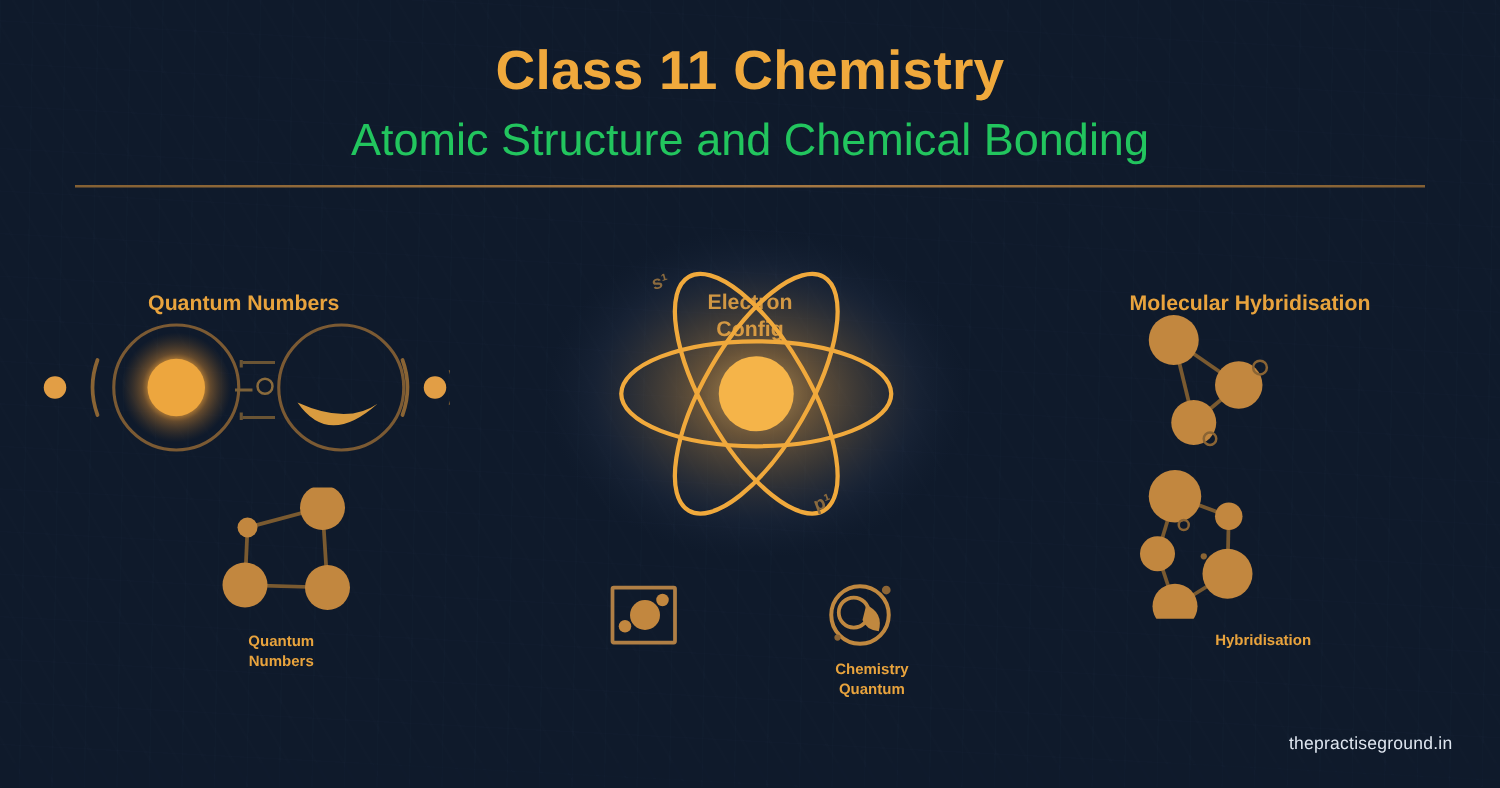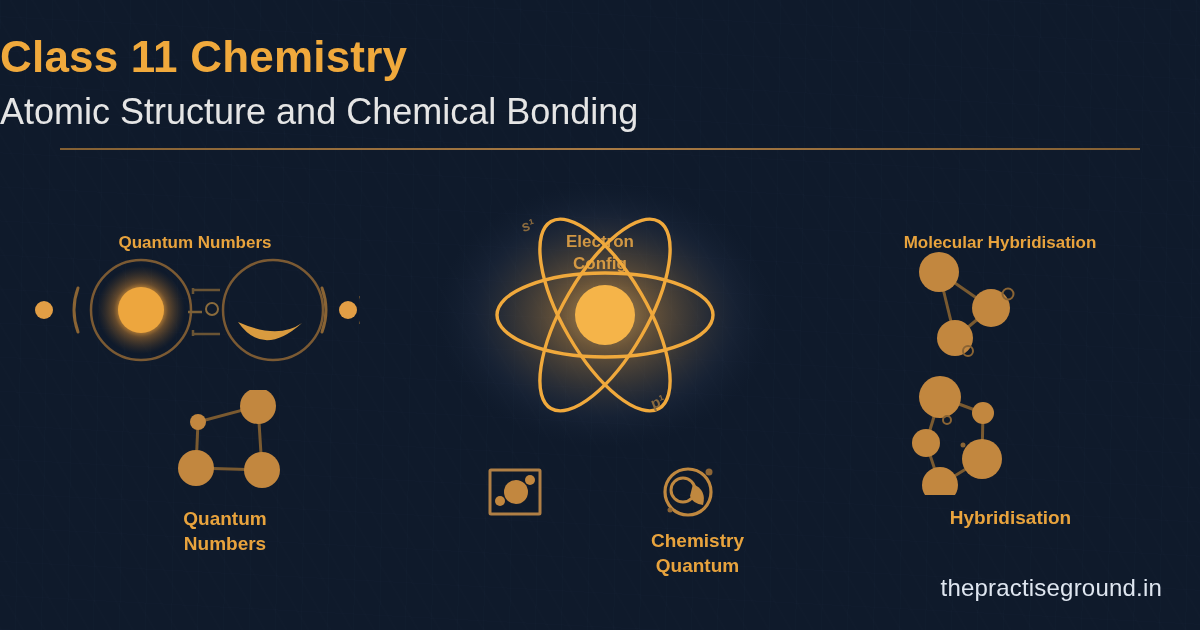--- a/index.html
+++ b/index.html
@@ -20,57 +20,57 @@
     position:absolute;inset:0;
     opacity:.30;
     background-image:
       repeating-linear-gradient(91deg, rgba(150,185,235,0.045) 0px, rgba(150,185,235,0.045) 1px, rgba(0,0,0,0) 1px, rgba(0,0,0,0) 26px),
       repeating-linear-gradient(3deg, rgba(150,185,235,0.035) 0px, rgba(150,185,235,0.035) 1px, rgba(0,0,0,0) 1px, rgba(0,0,0,0) 34px),
       repeating-linear-gradient(60deg, rgba(130,170,225,0.03) 0px, rgba(130,170,225,0.03) 2px, rgba(0,0,0,0) 2px, rgba(0,0,0,0) 19px);
     pointer-events:none;
   }
 
   
-  #header{position:absolute;top:0;left:0;width:1200px;}
+  #header{position:absolute;top:0;left:0;width:1200px;text-align:center;}
   #title{
     margin:0;padding-top:34px;
     font-size:44px;font-weight:bold;letter-spacing:.2px;
     color:#f0a93c;line-height:1.05;
   }
   #subtitle{
     margin:0;padding-top:12px;
-    font-size:36px;font-weight:normal;color:#e5e5e5;line-height:1.1;
+    font-size:36px;font-weight:normal;color:#22c55e;line-height:1.1;
   }
   #divider{
     position:absolute;left:60px;top:148px;width:1080px;height:2px;
     background:linear-gradient(90deg,#8a6434 0%,#b07f45 50%,#8a6434 100%);
     opacity:.95;
   }
 
   
   .sec-label{
     position:absolute;text-align:center;color:#e8a33d;
     font-size:17px;font-weight:bold;line-height:1.32;margin-top:48px;
   }
   .sub-label{
     position:absolute;text-align:center;color:#e8a33d;
-    font-size:19px;font-weight:bold;line-height:1.32;
+    font-size:12px;font-weight:bold;line-height:1.32;
   }
 
   #lbl-quantum{left:55px;top:184px;width:280px;}
   #lbl-electron{left:470px;top:183px;width:260px;}
   #lbl-molconf{left:855px;top:184px;width:290px;}
   #lbl-quantum2{left:140px;top:506px;width:170px;}
   #lbl-vsepr{left:440px;top:528px;width:180px;}
   #lbl-shapes{left:610px;top:528px;width:175px;}
   #lbl-hybrid{left:913px;top:505px;width:195px;}
 
   #footer{
     position:absolute;right:38px;bottom:28px;
-    color:#dfe6f0;font-size:24px;letter-spacing:.2px;
+    color:#dfe6f0;font-size:14px;letter-spacing:.2px;
   }
 
   svg{display:block;}
   .svg-abs{position:absolute;}
 </style>
 </head>
 <body>
 
 <div id="stage">
 

